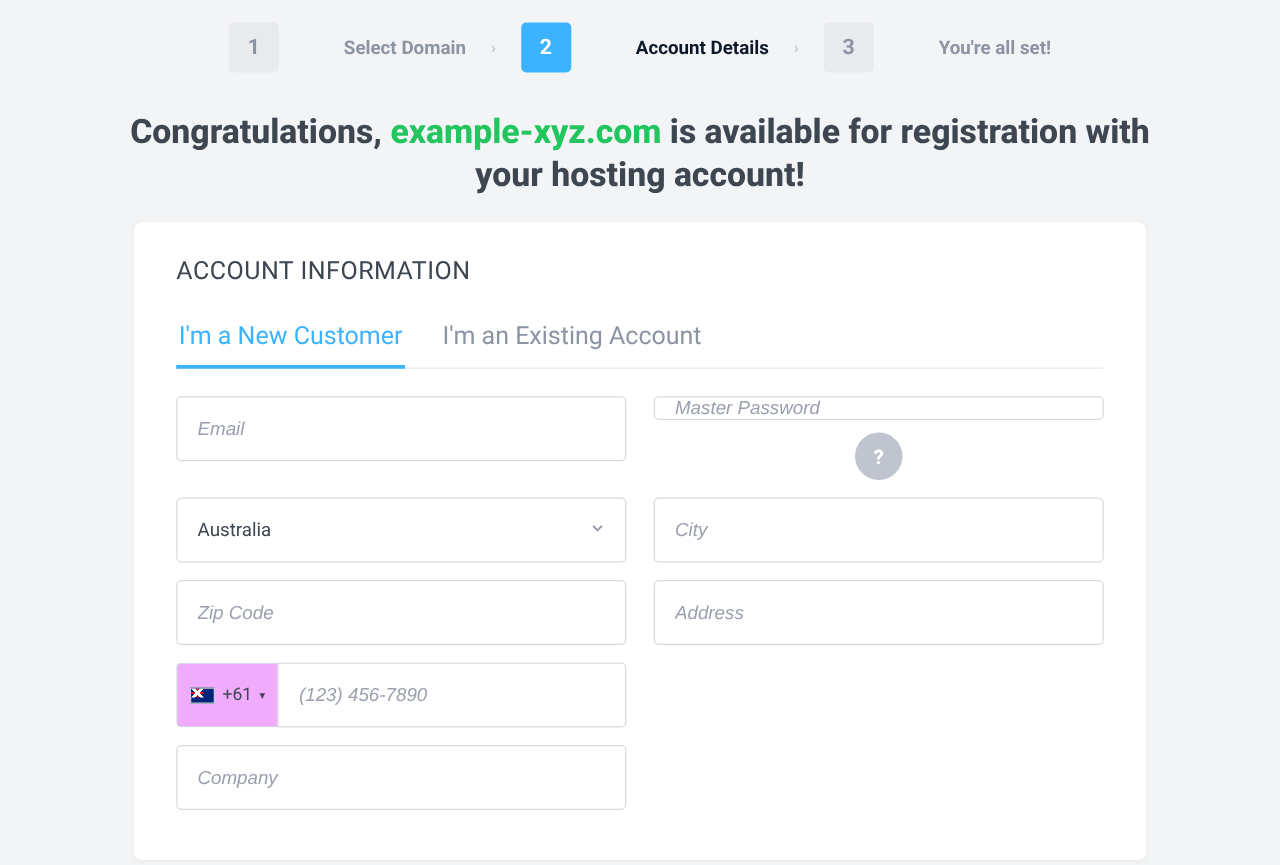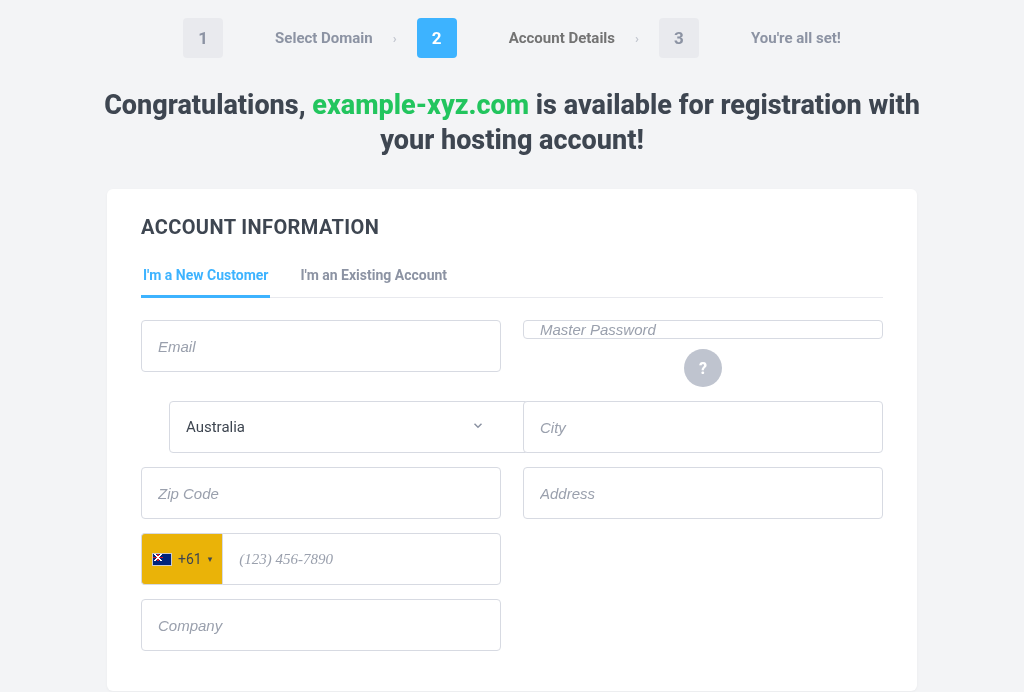--- a/index.html
+++ b/index.html
@@ -38,31 +38,31 @@
       background: #3db3ff;
       color: #fff;
     }
     .step-label {
       color: #8c93a3;
       font-weight: 700;
       font-size: 15px;
       margin-left: 38px;
     }
     .step.active .step-label {
-      color: #737373;
+      color: #0f172a;
     }
     .chev {
       color: #c3c7d0;
       font-weight: 700;
       font-size: 13px;
       margin: 0 2px;
     }
     .headline {
       text-align: center;
-      margin: 8px auto 31px;
+      margin: 8px auto 20px;
       max-width: 820px;
     }
     .headline-text {
       color: #3e4651;
       font-weight: 800;
       font-size: 27px;
       line-height: 1.3;
     }
     .headline-domain {
       color: #22c55e;
@@ -71,35 +71,35 @@
     .card {
       background: #fff;
       width: 810px;
       margin: 0 auto;
       border-radius: 6px;
       box-shadow: 0 1px 3px rgba(0,0,0,0.04);
       padding: 26px 34px 40px;
     }
     .section-title {
       color: #3e4651;
-      font-weight: 700;
+      font-weight: 400;
       font-size: 20px;
       letter-spacing: 0.4px;
       margin-bottom: 20px;
     }
     .tabs {
       display: flex;
       gap: 28px;
       border-bottom: 1px solid #e8e9ee;
       margin-bottom: 22px;
     }
     .tab {
       padding: 8px 2px 12px;
-      font-weight: 700;
-      font-size: 14px;
+      font-weight: 400;
+      font-size: 20px;
       color: #8c93a3;
       cursor: pointer;
       border-bottom: 3px solid transparent;
       margin-bottom: -1px;
     }
     .tab.active {
       color: #3db3ff;
       border-bottom-color: #3db3ff;
     }
     .form-grid {
@@ -121,21 +121,21 @@
       color: #6d28d9;
       font-style: italic;
       background: #fff;
     }
     .input::placeholder { color: #9aa0ad; font-style: italic; }
     .select {
       font-style: normal;
       appearance: none;
       cursor: pointer;
     }
-    .select-weak { color: #3e4651; margin-left: 28px; }
+    .select-weak { color: #3e4651; }
     .chevdown {
       position: absolute;
       right: 16px;
       top: 50%;
       transform: translateY(-50%);
       pointer-events: none;
       color: #8c93a3;
     }
     .password-row {
       display: flex;
@@ -166,26 +166,25 @@
       align-items: center;
       gap: 6px;
       border: 1px solid #d7dae2;
       border-right: none;
       border-radius: 4px 0 0 4px;
       padding: 0 10px;
       height: 52px;
       font-size: 14px;
       color: #3e4651;
       cursor: pointer;
-      background: #eab308;
+      background: #f0abfc;
     }
     .phone-row .input.phone {
       border-radius: 0 4px 4px 0;
       flex: 1;
-      font-family: Liberation Serif, serif;
     }
     .flag {
       width: 20px;
       height: 13px;
       background: #00247d;
       position: relative;
       display: inline-block;
       border: 0.5px solid #ccc;
     }
     .flag::before {

